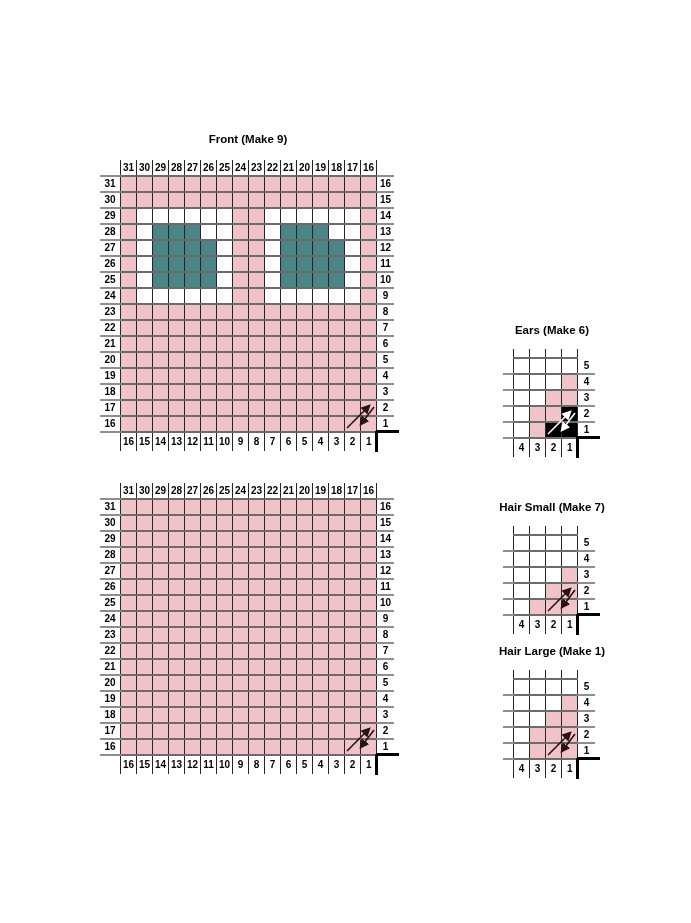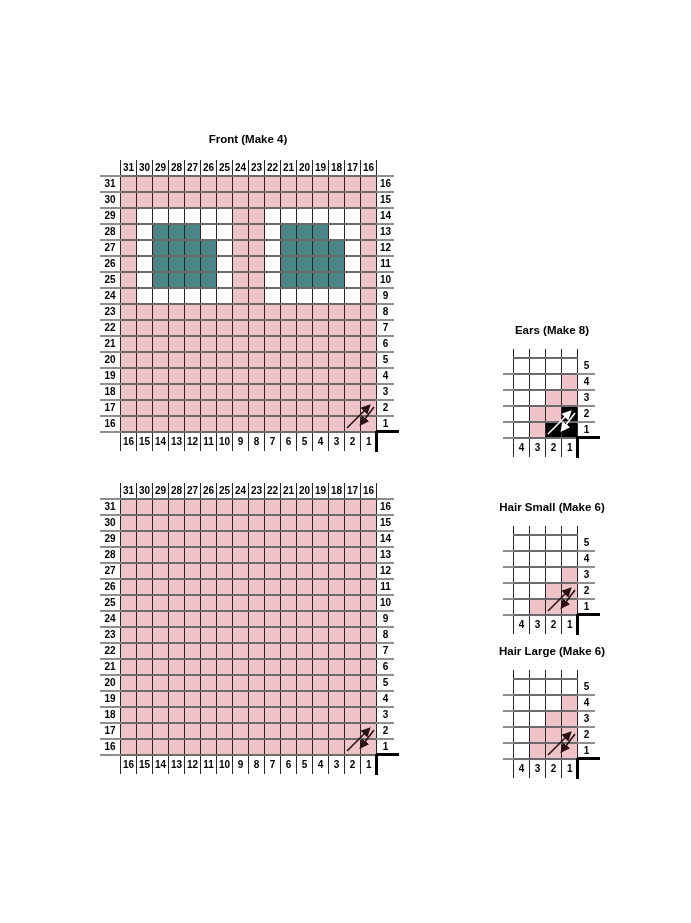--- a/index.html
+++ b/index.html
@@ -34,21 +34,21 @@
   td.topext{border-top:2px solid #8f8f8f;}
   td.bl{height:18px;border-left:1px solid #262626;vertical-align:middle;}
   td.corner{border:none;}
   .corner-h,.corner-v{position:absolute;background:#000;}
   .arrows{position:absolute;pointer-events:none;}
 </style>
 </head>
 <body>
 
 <div class="chart big" style="left:100px;top:133px;width:296px;">
-  <div class="chart-title">Front (Make 4)</div>
+  <div class="chart-title">Front (Make 9)</div>
   <div class="chart-body">
       <table class="grid">
         <tbody>
           <tr>
             <td class="corner"></td>
             <td class="tl">31</td>
             <td class="tl">30</td>
             <td class="tl">29</td>
             <td class="tl">28</td>
             <td class="tl">27</td>
@@ -795,21 +795,21 @@
             <path d="M0,0 L6,3 L0,6 Z" fill="#2a1114"></path>
           </marker>
         </defs>
         <line x1="4" y1="30" x2="26" y2="8" stroke="#2a1114" stroke-width="1.6" marker-end="url(#ah_sides)"></line>
         <line x1="31" y1="9" x2="18" y2="26" stroke="#2a1114" stroke-width="1.6" marker-end="url(#ah_sides)"></line>
       </svg>
     </div>
 </div>
 
 <div class="chart small" style="left:492px;top:324px;width:120px;">
-  <div class="chart-title">Ears (Make 8)</div>
+  <div class="chart-title">Ears (Make 6)</div>
   <div class="chart-body">
       <table class="grid">
         <tbody>
           <tr>
             <td class="corner"></td>
             <td class="ts"></td>
             <td class="ts"></td>
             <td class="ts"></td>
             <td class="ts lastv"></td>
             <td class="corner"></td>
@@ -872,21 +872,21 @@
             <path d="M0,0 L6,3 L0,6 Z" fill="#ffffff"></path>
           </marker>
         </defs>
         <line x1="4" y1="30" x2="26" y2="8" stroke="#ffffff" stroke-width="1.6" marker-end="url(#ah_ears)"></line>
         <line x1="31" y1="9" x2="18" y2="26" stroke="#ffffff" stroke-width="1.6" marker-end="url(#ah_ears)"></line>
       </svg>
     </div>
 </div>
 
 <div class="chart small" style="left:492px;top:501px;width:120px;">
-  <div class="chart-title">Hair Small (Make 6)</div>
+  <div class="chart-title">Hair Small (Make 7)</div>
   <div class="chart-body">
       <table class="grid">
         <tbody>
           <tr>
             <td class="corner"></td>
             <td class="ts"></td>
             <td class="ts"></td>
             <td class="ts"></td>
             <td class="ts lastv"></td>
             <td class="corner"></td>
@@ -949,21 +949,21 @@
             <path d="M0,0 L6,3 L0,6 Z" fill="#2a1114"></path>
           </marker>
         </defs>
         <line x1="4" y1="30" x2="26" y2="8" stroke="#2a1114" stroke-width="1.6" marker-end="url(#ah_hair_small)"></line>
         <line x1="31" y1="9" x2="18" y2="26" stroke="#2a1114" stroke-width="1.6" marker-end="url(#ah_hair_small)"></line>
       </svg>
     </div>
 </div>
 
 <div class="chart small" style="left:492px;top:645px;width:120px;">
-  <div class="chart-title">Hair Large (Make 6)</div>
+  <div class="chart-title">Hair Large (Make 1)</div>
   <div class="chart-body">
       <table class="grid">
         <tbody>
           <tr>
             <td class="corner"></td>
             <td class="ts"></td>
             <td class="ts"></td>
             <td class="ts"></td>
             <td class="ts lastv"></td>
             <td class="corner"></td>

